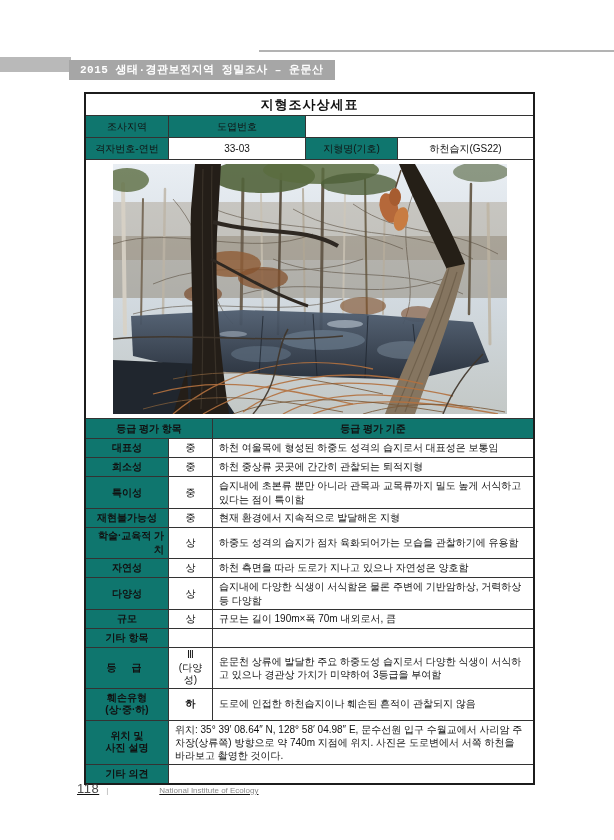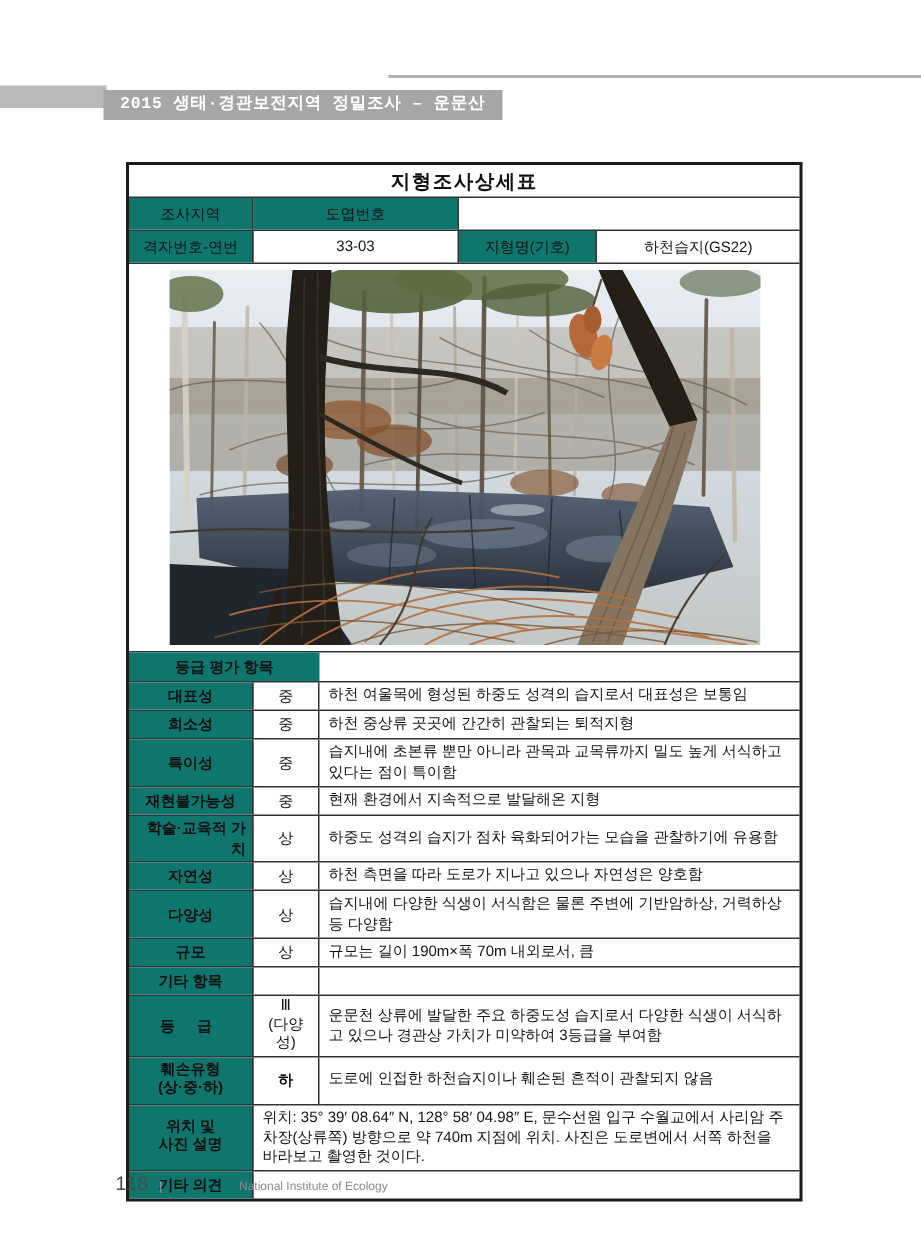--- a/index.html
+++ b/index.html
@@ -11,21 +11,21 @@
   
   .top-rule{position:absolute;left:259px;top:50px;width:355px;height:2px;background:#b3b3b3;}
   .side-tab{position:absolute;left:0;top:57px;width:71px;height:15px;background:#b9b9b9;}
   .chapter-badge{
     position:absolute;left:69px;top:60px;height:20px;line-height:20px;
     background:#a6a6a6;color:#ffffff;font-size:11px;font-weight:bold;
     padding:0 11px;letter-spacing:0.5px;white-space:nowrap;font-family:Liberation Mono, monospace;
   }
   
   .doc-table{
-    position:absolute;left:84px;top:108px;width:447px;
+    position:absolute;left:84px;top:92px;width:447px;
     border:2px solid #1c1c1c;background:#fff;font-size:10px;
   }
   .row{display:grid;border-bottom:1px solid #333;}
   .row:last-child{border-bottom:none;}
   .cell{
     border-right:1px solid #333;display:flex;align-items:center;justify-content:center;
     padding:1px 4px;box-sizing:border-box;text-align:center;min-height:18px;
   }
   .cell:last-child{border-right:none;}
   .gray{background:#0f766e;}
@@ -37,21 +37,21 @@
   .info-row{grid-template-columns:83px 137px 92px 1fr;height:21px;}
   .photo-row{display:flex;align-items:center;justify-content:center;height:258px;border-bottom:1px solid #333;}
   .assess-head{grid-template-columns:127px 1fr;height:19px;}
   .assess-row{grid-template-columns:83px 44px 1fr;}
   .loc-row{grid-template-columns:83px 1fr;}
   .h18{min-height:18px;text-align:right;}
   .h31{min-height:31px;}
   .h40{min-height:40px;}
   .stack{display:flex;flex-direction:column;align-items:center;justify-content:center;line-height:1.25;}
   
-  .page-footer{position:absolute;left:77px;top:781px;display:flex;align-items:baseline;}
+  .page-footer{position:absolute;left:77px;top:781px;display:flex;align-items:baseline;text-decoration:underline;}
   .page-num{font-size:13px;color:#4a4a4a;letter-spacing:0.5px;}
   .footer-sep{font-size:8px;color:#aaa;margin:0 7px;}
   .institute{font-size:8px;color:#8a8a8a;margin-left:44px;}
 </style>
 </head>
 <body>
 
 <div class="top-rule"></div>
 <div class="side-tab"></div>
 <div class="chapter-badge">2015 생태·경관보전지역 정밀조사 – 운문산</div>
@@ -185,20 +185,21 @@
       <g stroke="#3f352a" stroke-width="1.5" opacity="0.9" fill="none">
         <path d="M0,175 C70,168 150,180 230,172"></path>
           <path d="M140,250 C170,215 160,190 175,165"></path>
         <path d="M330,250 C340,225 355,205 370,190"></path>
       </g>
     </svg>
   </div>
 
   <div class="row assess-head">
     <div class="cell gray bold">등급 평가 항목</div>
+    <div class="cell gray bold">등급 평가 기준</div>
   </div>
 
   <div class="row assess-row">
     <div class="cell gray bold h18">대표성</div>
     <div class="cell h18">중</div>
     <div class="cell left crit h18">하천 여울목에 형성된 하중도 성격의 습지로서 대표성은 보통임</div>
   </div>
   <div class="row assess-row">
     <div class="cell gray bold h18">희소성</div>
     <div class="cell h18">중</div>

